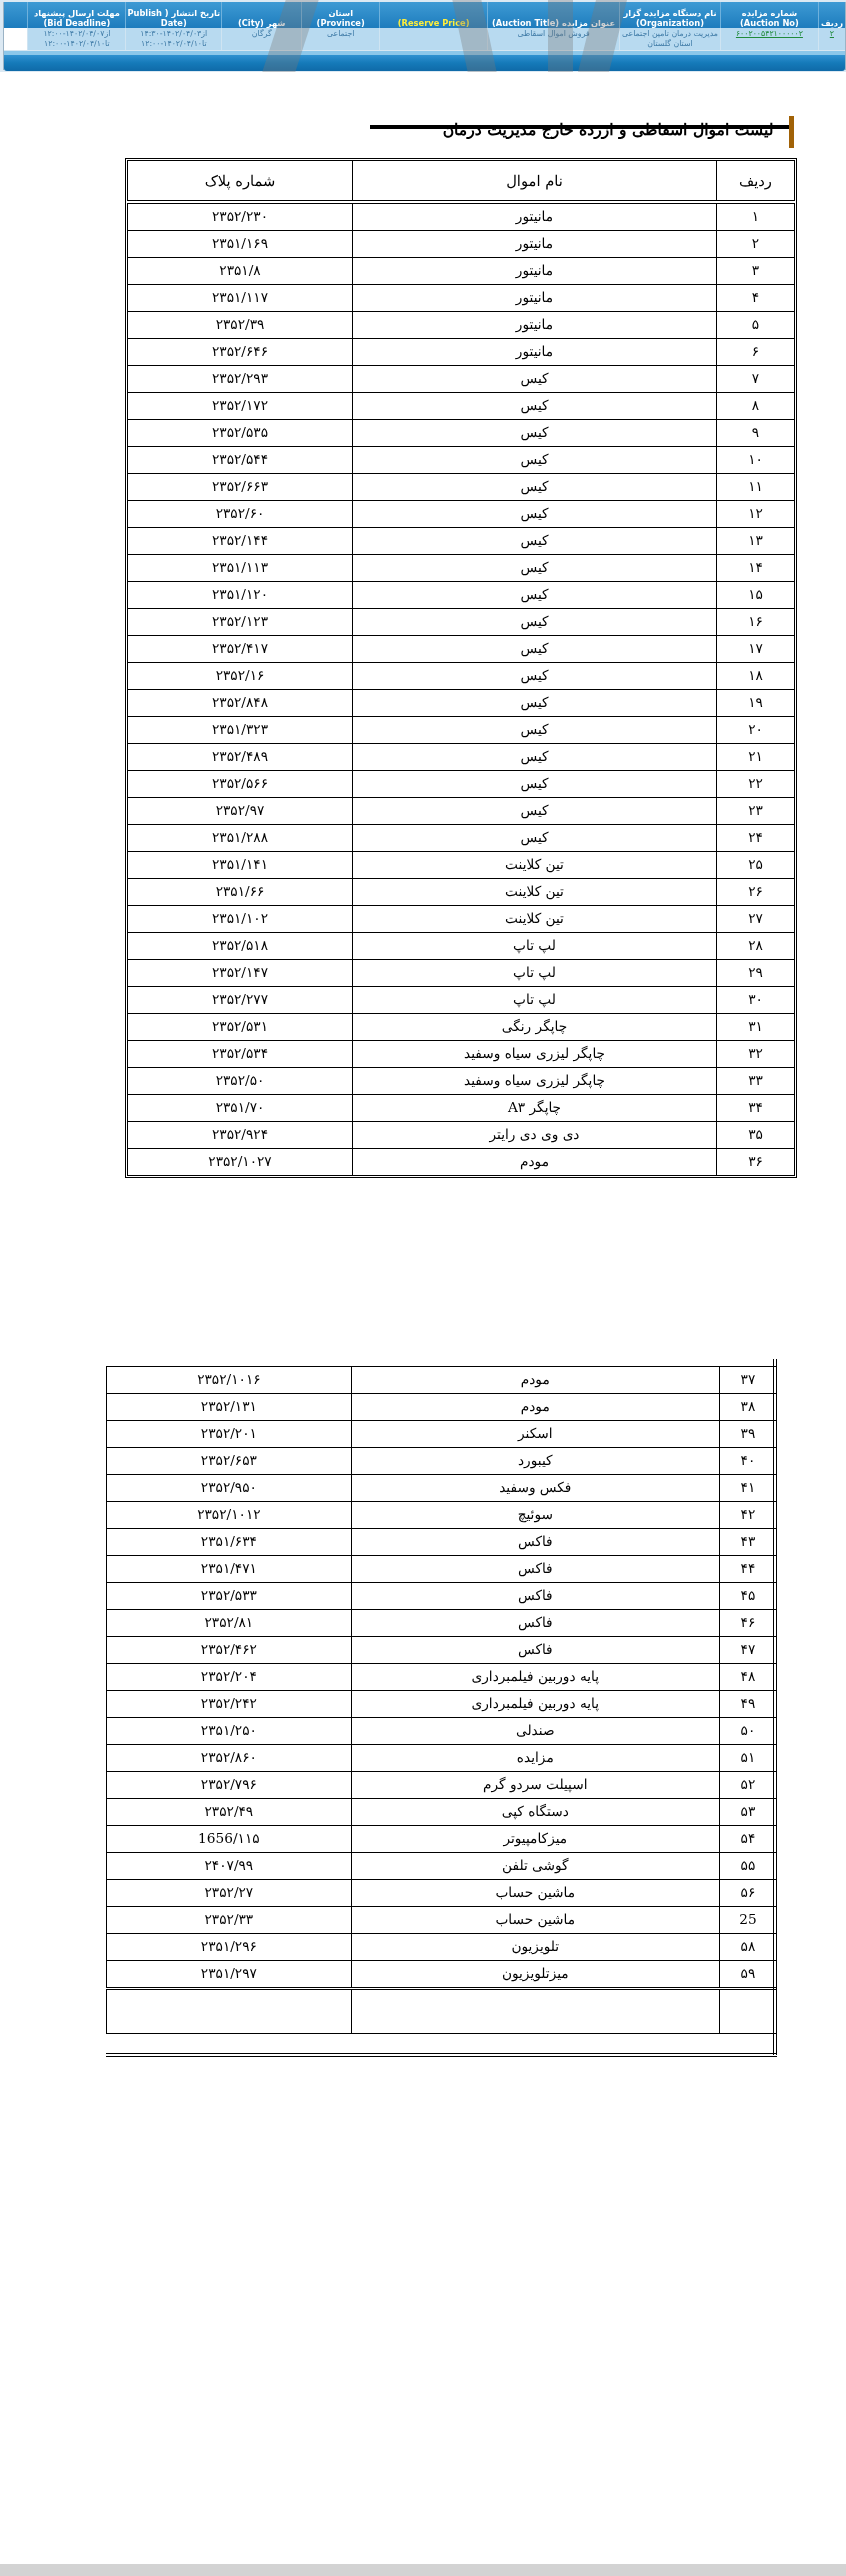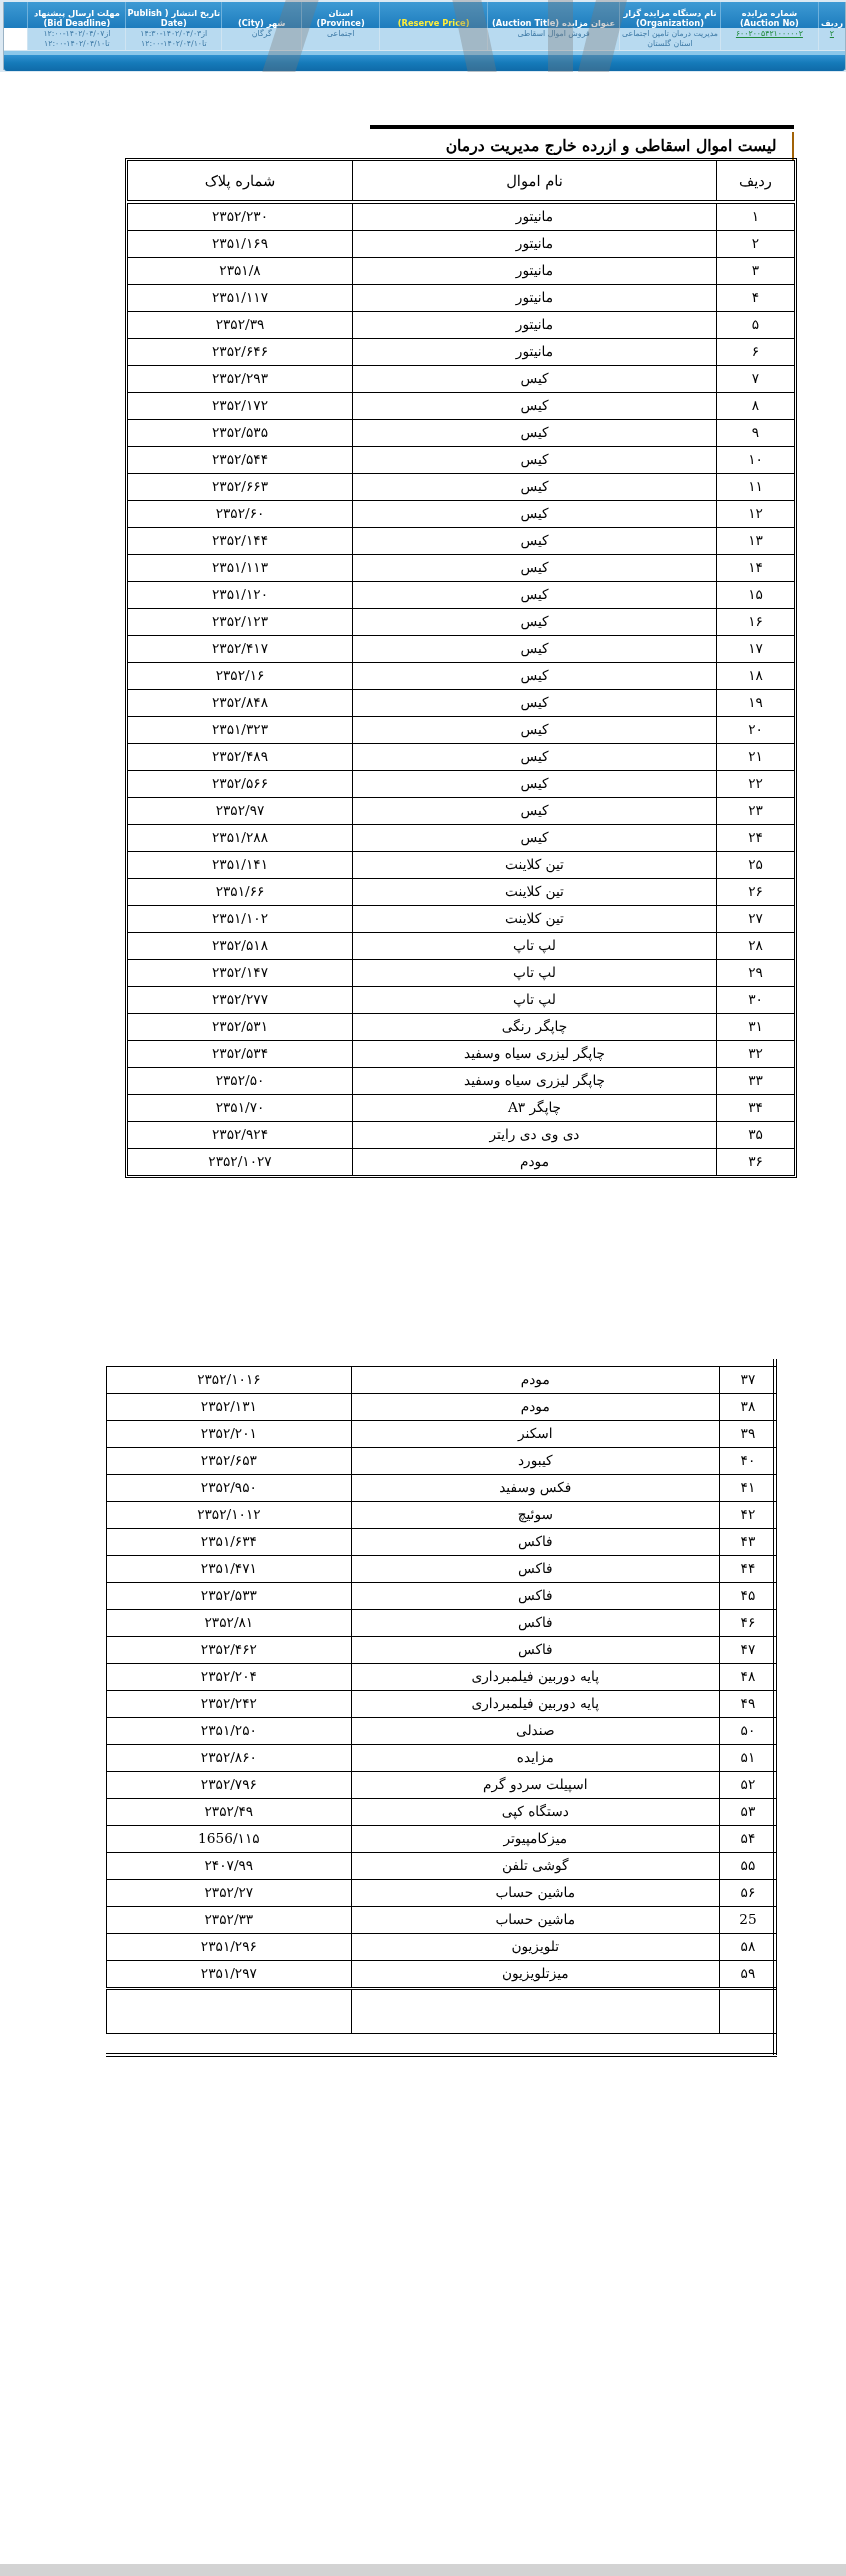--- a/index.html
+++ b/index.html
@@ -29,22 +29,22 @@
       border-radius: 0 0 2.9px 2.9px; }
     .ag-footer::before { content: ""; position: absolute; left: 0; top: 0; width: 100%; height: 3.9px;
       background: #8cc7ea; }
 
     
     .wm { position: absolute; background: rgba(120,120,120,0.35); pointer-events: none; }
 
     
     .doc-title-bar { position: absolute; left: 370px; top: 125px; width: 424px; height: 3.9px;
       background: #000; }
-    .doc-title-wrap { position: absolute; left: 127px; top: 132px; width: 667px; height: 32px;
-      border-right: 2px solid #a16207; box-sizing: border-box; }
+    .doc-title-wrap { position: absolute; left: 127px; top: 116px; width: 667px; height: 32px;
+      border-right: 5px solid #a16207; box-sizing: border-box; }
     .doc-title { position: absolute; right: 15.6px; top: 3.9px; direction: rtl;
       font-family: "DejaVu Serif", serif; font-weight: bold; font-size: 15.6px; color: #000;
       white-space: nowrap; }
 
     table.doc { position: absolute; border-collapse: collapse; table-layout: fixed;
       direction: rtl; font-family: "DejaVu Serif", serif; color: #000; background: #fff; }
     table.doc td, table.doc th { border: 1.5px solid #000; text-align: center; padding: 0;
       overflow: hidden; white-space: nowrap; }
     table.doc th { font-weight: normal; font-size: 14.7px; height: 39px; }
     table.doc td { font-size: 13.7px; height: 26px; line-height: 25.4px; }

